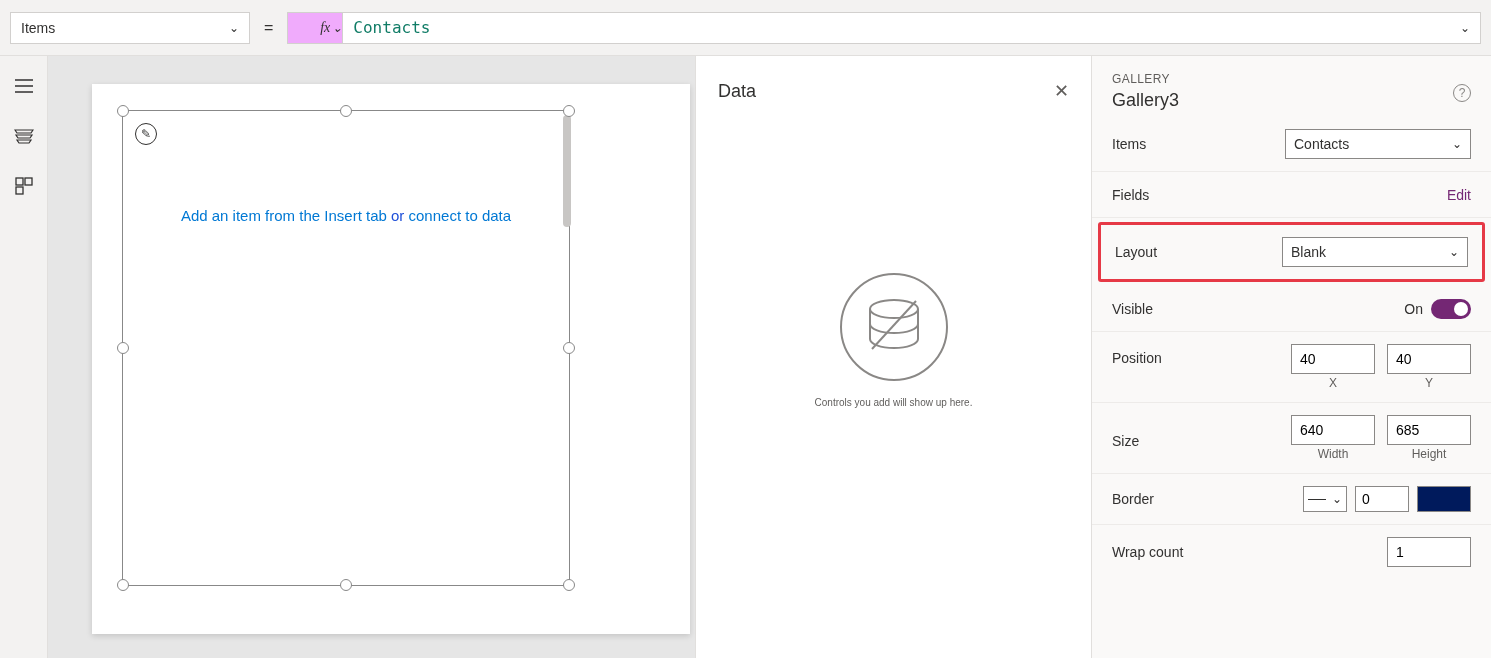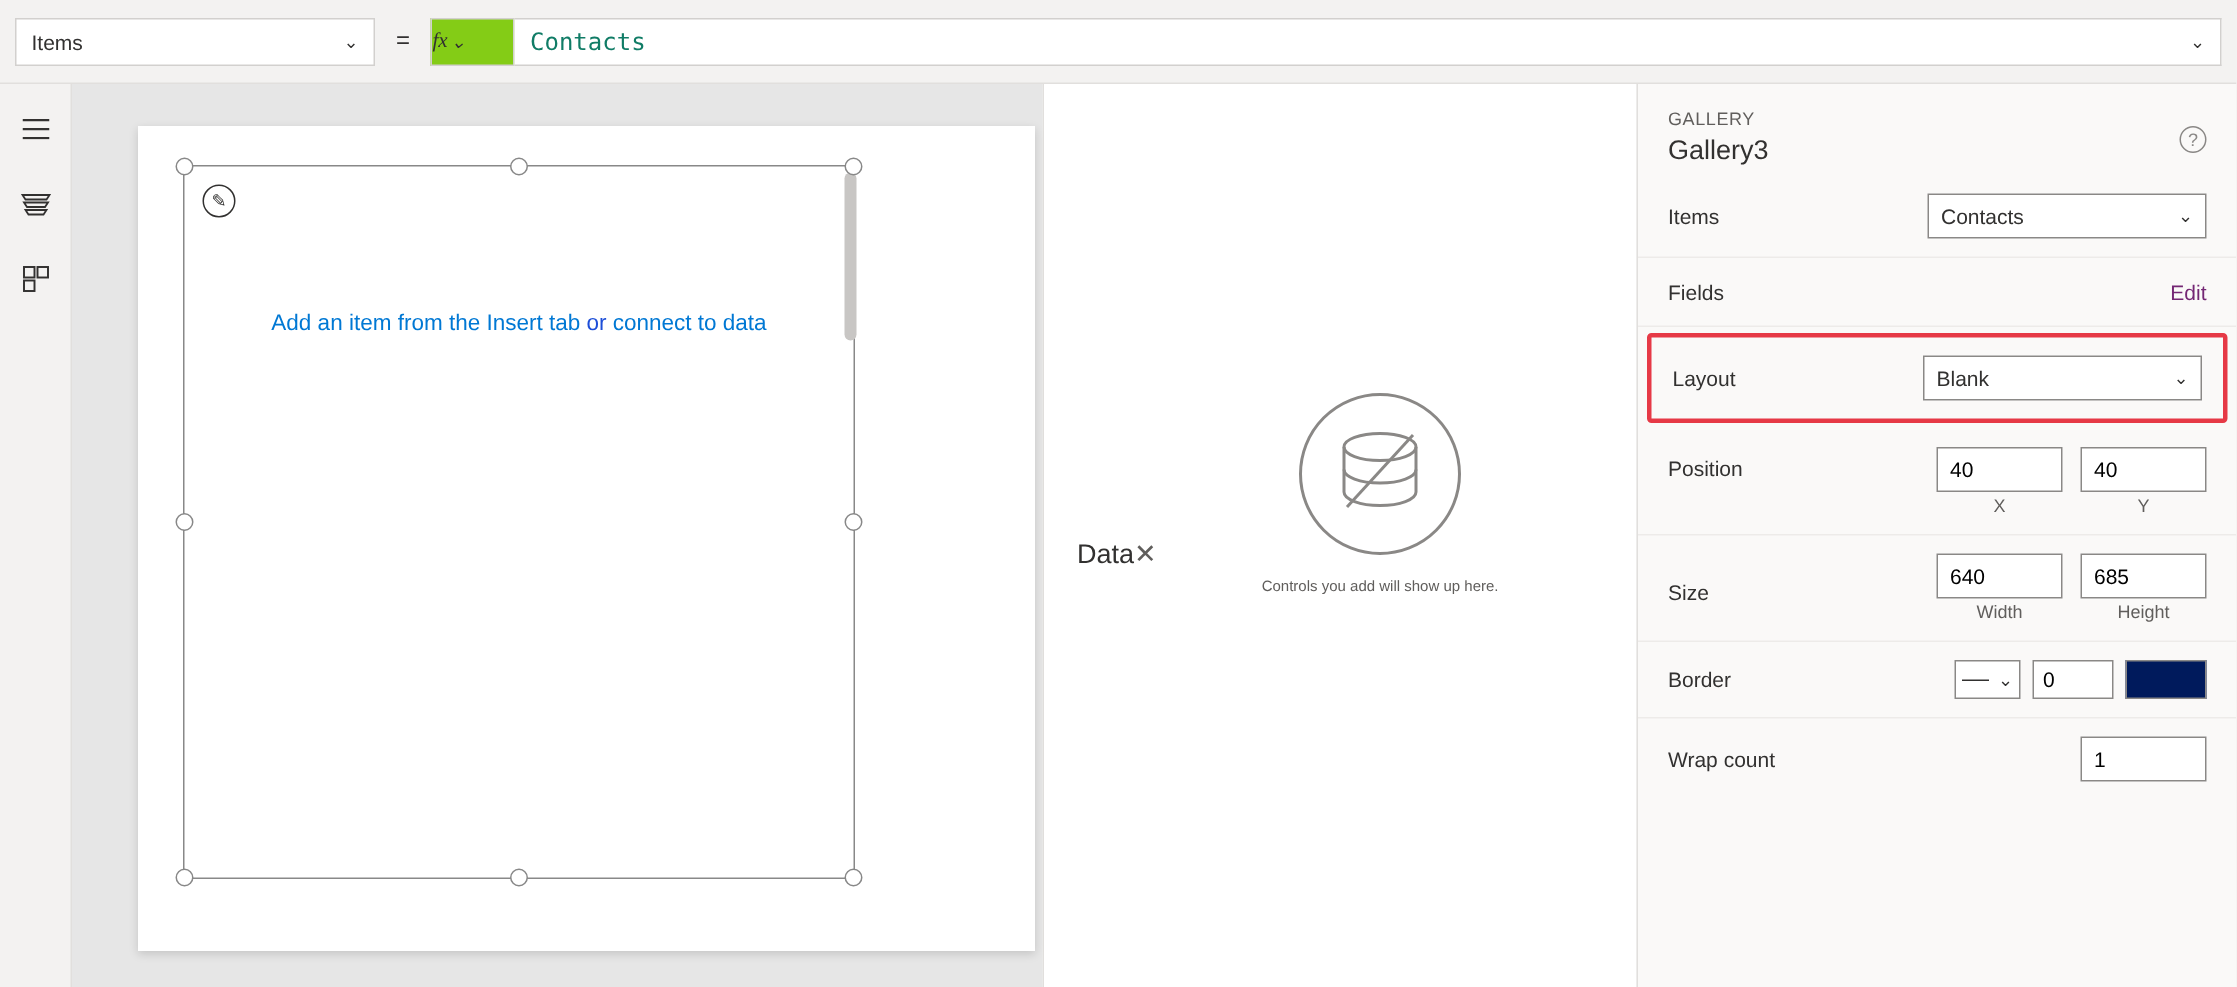--- a/index.html
+++ b/index.html
@@ -2,21 +2,21 @@
 <html><head>
 <meta charset="utf-8">
 <style>
   * { box-sizing: border-box; margin: 0; padding: 0; font-family: "Segoe UI", sans-serif; }
   body { width: 1491px; height: 658px; background: #f3f2f1; overflow: hidden; font-size: 14px; color: #323130; }
 
   
   .formula-bar { height: 56px; background: #f3f2f1; display: flex; align-items: center; padding: 0 10px; gap: 8px; border-bottom: 1px solid #e1dfdd; }
   .property-select { width: 240px; height: 32px; background: #fff; border: 1px solid #d2d0ce; display: flex; align-items: center; padding: 0 10px; justify-content: space-between; }
   .equals { font-size: 16px; color: #323130; margin: 0 6px; }
-  .fx-box { width: 56px; height: 32px; background: #84cc16; border: 1px solid #d2d0ce; display:flex; align-items:center; justify-content:flex-start; gap:2px; font-style: italic; }
+  .fx-box { width: 56px; height: 32px; background: #f0abfc; border: 1px solid #d2d0ce; display:flex; align-items:center; justify-content:flex-end; gap:2px; font-style: italic; }
   .formula-input { flex: 1; height: 32px; background: #fff; border: 1px solid #d2d0ce; border-left:none; display:flex; align-items:center; justify-content:space-between; padding:0 10px; }
   .formula-text { color: #107c66; font-family: Consolas, monospace; font-size: 16px; }
 
   
   .main { display: flex; height: calc(100% - 56px); }
 
   
   .left-rail { width: 48px; background: #f3f2f1; border-right: 1px solid #e1dfdd; display:flex; flex-direction:column; align-items:center; padding-top:20px; gap:30px; }
   .rail-icon { width:20px; height:20px; color:#323130; display:flex; align-items:center; justify-content:center; }
 
@@ -25,21 +25,21 @@
   .canvas-page { width: 598px; height: 550px; background:#fff; box-shadow:0 2px 6px rgba(0,0,0,0.15); position:relative; }
   .gallery-outline { position:absolute; top:26px; left:30px; width:448px; height:476px; border:1px solid #888; background:#fff;}
   .gallery-outline .pencil { position:absolute; top:12px; left:12px; width:22px; height:22px; border:1.5px solid #323130; border-radius:50%; display:flex; align-items:center; justify-content:center; font-size:12px;}
   .gallery-scroll-thumb { position:absolute; right:-2px; top:4px; width:8px; height:112px; background:#c8c6c4; border-radius:4px;}
   .gallery-msg { position:absolute; top:96px; left:0; right:0; text-align:center; font-size:15px;}
   .gallery-msg .link { color:#0078d4; }
   .gallery-msg .or { color:#1d4ed8; }
   .handle { width:12px; height:12px; background:#fff; border:1px solid #888; border-radius:50%; position:absolute; }
 
   
-  .data-panel { width:396px; background:#fff; border-left:1px solid #e1dfdd; padding:24px 22px 0 22px; display:flex; flex-direction:row; }
+  .data-panel { width:396px; background:#fff; border-left:1px solid #e1dfdd; padding:24px 22px 0 22px; display:flex; flex-direction:column; }
   .data-header { display:flex; justify-content:space-between; align-items:center; }
   .data-title { font-size:18px; color:#323130; }
   .close-x { font-size:18px; color:#605e5c; cursor:pointer;}
   .data-empty { flex:1; display:flex; flex-direction:column; align-items:center; justify-content:center; gap:16px; transform:translateY(-40px);}
   .empty-circle { width:108px; height:108px; border:2px solid #8a8886; border-radius:50%; display:flex; align-items:center; justify-content:center; position:relative;}
   .empty-msg { color:#605e5c; font-size:10px;}
 
   
   .props-panel { width:400px; background:#faf9f8; border-left:1px solid #e1dfdd; overflow-y:auto;}
   .props-header { padding:16px 20px 6px 20px; }
@@ -185,20 +185,29 @@
     </div>
 
     <div class="prop-row highlight">
       <span class="prop-label">Layout</span>
       <div class="select-box">
         <span>Blank</span>
         <span class="chev">⌄</span>
       </div>
     </div>
 
+    <div class="prop-row">
+      <span class="prop-label">Visible</span>
+      <div class="toggle">
+        <span class="toggle-label">On</span>
+        <div class="toggle-pill">
+            <div class="toggle-knob"></div>
+          </div>
+      </div>
+    </div>
 
     <div class="prop-row" style="align-items:flex-start;gap:21px;">
       <span class="prop-label" style="padding-top:6px;">Position</span>
       <div class="pos-inputs">
         <div class="num-col">
           <input class="num-input" value="40" style="">
           <span class="sub-label">X</span>
         </div>
         <div class="num-col">
           <input class="num-input" value="40" style="">

